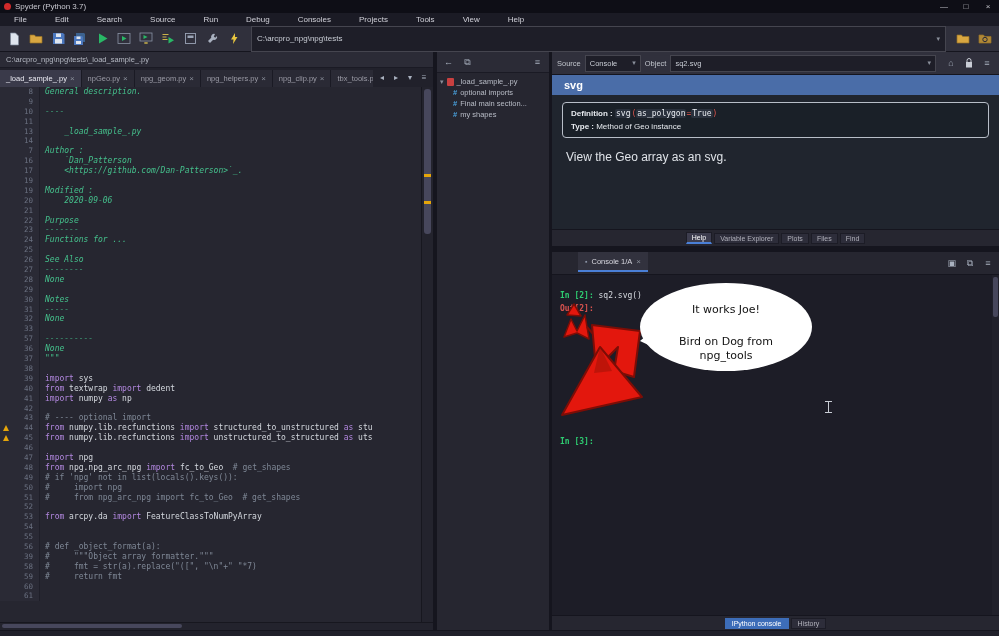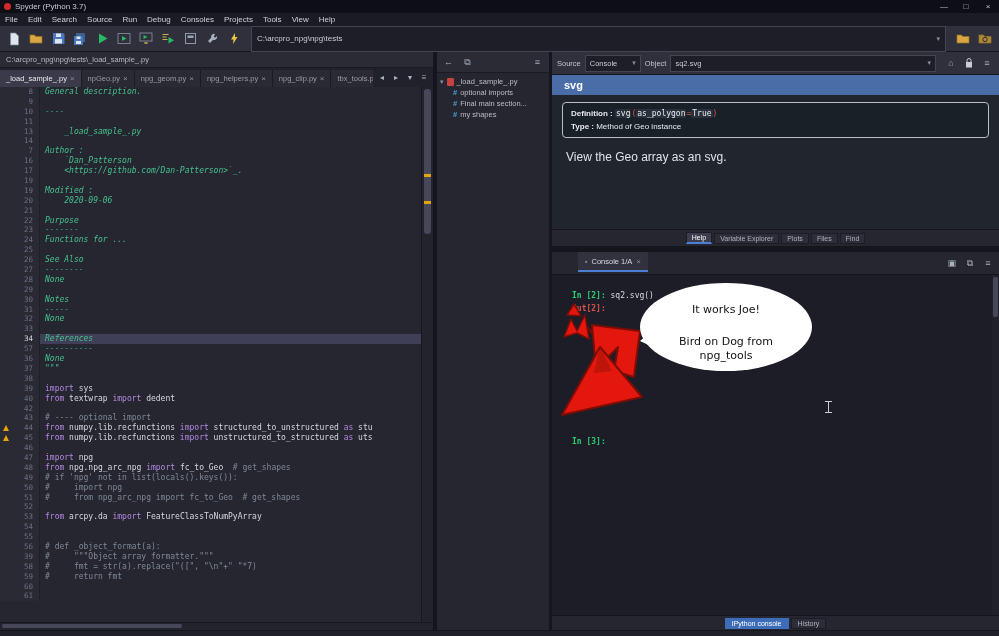--- a/index.html
+++ b/index.html
@@ -5,21 +5,21 @@
   html,body{margin:0;padding:0;background:#000;}
   .window{position:relative;width:999px;height:636px;background:#262630;overflow:hidden;
           font-family:"Liberation Sans",sans-serif;color:#d0d4da;}
   
   .titlebar{height:13px;background:#0e0e16;display:flex;align-items:center;font-size:8px;color:#c8c8d0;}
   .app-icon{width:7px;height:7px;border-radius:50%;background:#d02a2a;margin:0 4px 0 4px;}
   .title{flex:1;}
   .wctrl{width:22px;text-align:center;font-size:8px;color:#c0c0c8;line-height:13px;}
   
   .menubar{height:13px;background:#1b1b25;display:flex;align-items:center;font-size:8px;color:#d0d0d8;}
-  .menu-item{padding:0 5px;line-height:13px;}
+  .menu-item{padding:0 14px;line-height:13px;}
   
   .toolbar{height:26px;background:#30303c;display:flex;align-items:center;padding:0 5px;border-bottom:1px solid #15151e;box-sizing:border-box;}
   .tb-icons{display:flex;align-items:center;gap:4px;}
   .icon{display:inline-flex;align-items:center;justify-content:center;width:18px;height:18px;color:#aab2c0;font-size:10px;}
   .path-combo{flex:1;height:16px;margin:0 8px;background:#1e1e28;border:1px solid #45454f;display:flex;
               align-items:center;justify-content:space-between;font-size:8px;color:#c9cdd5;padding:4px 5px;}
   .combo-arrow{color:#8a8f9a;font-size:7px;margin-left:4px;}
   
   .main{display:flex;height:578px;}
   .vsplit{background:#15151e;}
@@ -96,21 +96,21 @@
   .htab.active{background:#3d3d4e;color:#fff;border-bottom:2px solid #4a7fd6;}
   
   .console-pane{flex:1;display:flex;flex-direction:column;background:#262630;min-height:0;}
   .con-tabrow{height:22px;display:flex;background:#262630;border-bottom:1px solid #15151e;padding-left:26px;}
   .con-tab{display:flex;align-items:center;gap:4px;height:18px;padding:0 7px;font-size:7.5px;color:#d8d8e0;
            background:#32323e;border-bottom:2px solid #4a7fd6;}
   .con-tab .tabicon{color:#8a93a5;font-size:7px;}
   .con-tab .close{color:#8a8f9a;font-size:8px;}
   .con-tabrow .hdr-icons{margin-left:auto;padding-right:4px;align-self:center;}
   .con-body{flex:1;position:relative;background:#1d1d27;font-family:"DejaVu Sans Mono",monospace;font-size:8px;}
-  .cline{position:absolute;left:20px;white-space:pre;}
+  .cline{position:absolute;left:8px;white-space:pre;}
   .inp{color:#2ecc71;font-weight:bold;}
   .outp{color:#d9534f;font-weight:bold;}
   .ccode{color:#d8dce2;}
   .congfx{position:absolute;left:2px;top:6px;}
   .btxt{font-family:"DejaVu Sans",sans-serif;font-size:11px;fill:#111;}
   .ibeam{position:absolute;left:272px;top:126px;width:9px;height:13px;}
   .ibeam:before{content:"";position:absolute;left:4px;top:1px;bottom:1px;width:1px;background:#c9cdd5;}
   .ibeam:after{content:"";position:absolute;left:1px;top:0;width:7px;height:1px;background:#c9cdd5;box-shadow:0 11px 0 #c9cdd5;}
   .con-scroll{position:absolute;top:0;right:0;bottom:0;width:7px;background:#21212b;}
   .cthumb{position:absolute;top:2px;left:1px;right:1px;height:40px;background:#47475c;border-radius:2px;}
@@ -444,27 +444,20 @@
               </span>
               <span class="codeline"><span class="ds">None</span></span>
             </div>
             <div class="crow">
               <span class="gw">
                 <span class="warncol"></span>
                 <span class="gut">33</span>
               </span>
               <span class="codeline"></span>
             </div>
-            <div class="crow hl">
-              <span class="gw">
-                <span class="warncol"></span>
-                <span class="gut">34</span>
-              </span>
-              <span class="codeline"><span class="ds">References</span></span>
-            </div>
             <div class="crow">
               <span class="gw">
                 <span class="warncol"></span>
                 <span class="gut">57</span>
               </span>
               <span class="codeline"><span class="ds">----------</span></span>
             </div>
             <div class="crow">
               <span class="gw">
                 <span class="warncol"></span>
@@ -492,20 +485,27 @@
                 <span class="gut">39</span>
               </span>
               <span class="codeline"><span class="kw">import</span><span class="tx"> sys</span></span>
             </div>
             <div class="crow">
               <span class="gw">
                 <span class="warncol"></span>
                 <span class="gut">40</span>
               </span>
               <span class="codeline"><span class="kw">from</span><span class="tx"> textwrap </span><span class="kw">import</span><span class="tx"> dedent</span></span>
+            </div>
+            <div class="crow">
+              <span class="gw">
+                <span class="warncol"></span>
+                <span class="gut">41</span>
+              </span>
+              <span class="codeline"><span class="kw">import</span><span class="tx"> numpy </span><span class="kw">as</span><span class="tx"> np</span></span>
             </div>
             <div class="crow">
               <span class="gw">
                 <span class="warncol"></span>
                 <span class="gut">42</span>
               </span>
               <span class="codeline"></span>
             </div>
             <div class="crow">
               <span class="gw">

